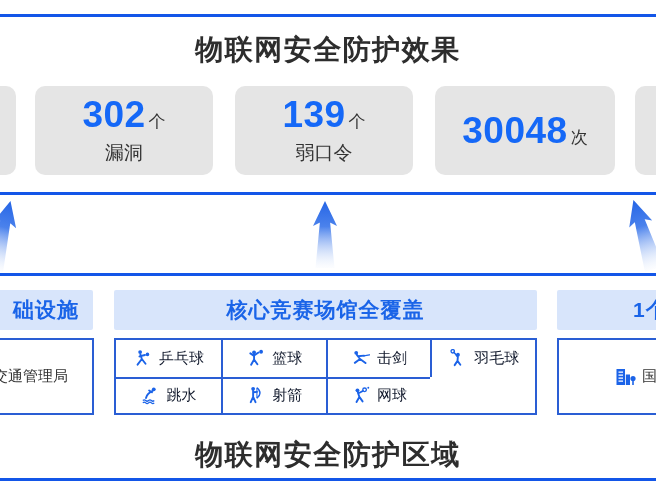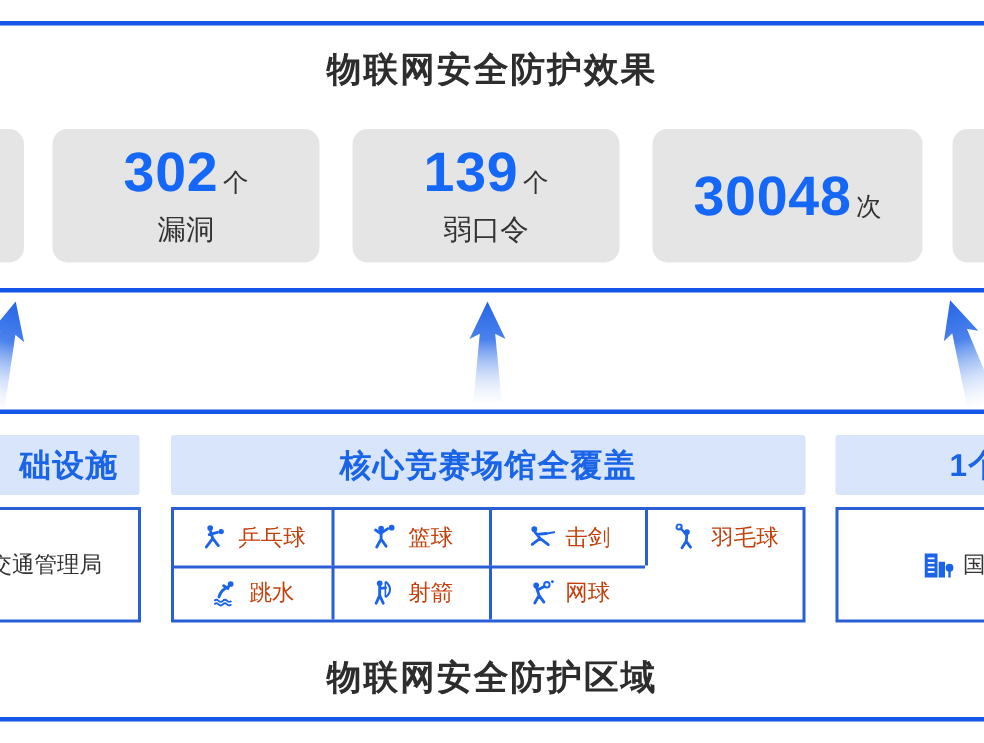--- a/index.html
+++ b/index.html
@@ -8,21 +8,21 @@
     background:#ffffff;font-family:"Liberation Sans","DejaVu Sans",sans-serif;
   }
   .hr{position:absolute;left:-4px;width:664px;height:3px;background:#1356e8;border-radius:2px}
   #hr-top{top:14px}
   #hr-mid-upper{top:192px}
   #hr-mid-lower{top:273px}
   #hr-bottom{top:478px}
 
   .big-title{
     position:absolute;left:0;width:656px;text-align:center;
-    font-size:23px;font-weight:bold;color:#2d2d2d;letter-spacing:1.5px;
+    font-size:28px;font-weight:bold;color:#2d2d2d;letter-spacing:1.5px;
   }
   #title-top{top:31px}
   #title-bottom{top:436px}
 
   
   .stat-card{
     position:absolute;top:86px;height:89px;background:#e5e5e5;border-radius:10px;
     display:flex;flex-direction:column;align-items:center;justify-content:center;
   }
   .stat-valrow{display:flex;align-items:baseline;line-height:1}
@@ -56,21 +56,21 @@
   #body-left{left:-120px;width:214px;justify-content:flex-end;padding-right:24px;white-space:nowrap}
   #body-right{left:557px;width:235px;padding-left:54px;gap:5px;white-space:nowrap}
 
   #venues-grid{
     position:absolute;left:114px;top:338px;width:423px;height:77px;
     box-sizing:border-box;border:2px solid #2a5ed4;background:#fff;
     display:grid;grid-template-columns:repeat(4,1fr);grid-template-rows:1fr 1fr;
   }
   .venue-cell{
     display:flex;align-items:center;justify-content:center;gap:7px;
-    font-size:15px;color:#c2410c;box-sizing:border-box;white-space:nowrap;
+    font-size:15px;color:#0f172a;box-sizing:border-box;white-space:nowrap;
   }
   .venue-cell:not(:nth-child(4n+1)){border-left:2px solid #2a5ed4}
   .venue-cell:nth-child(n+5){border-top:2px solid #2a5ed4}
   .vicon{display:inline-flex;width:19px;height:19px;flex:0 0 auto}
   .vicon svg{display:block}
 </style>
 </head>
 <body>
 
 <div class="hr" id="hr-top"></div>

